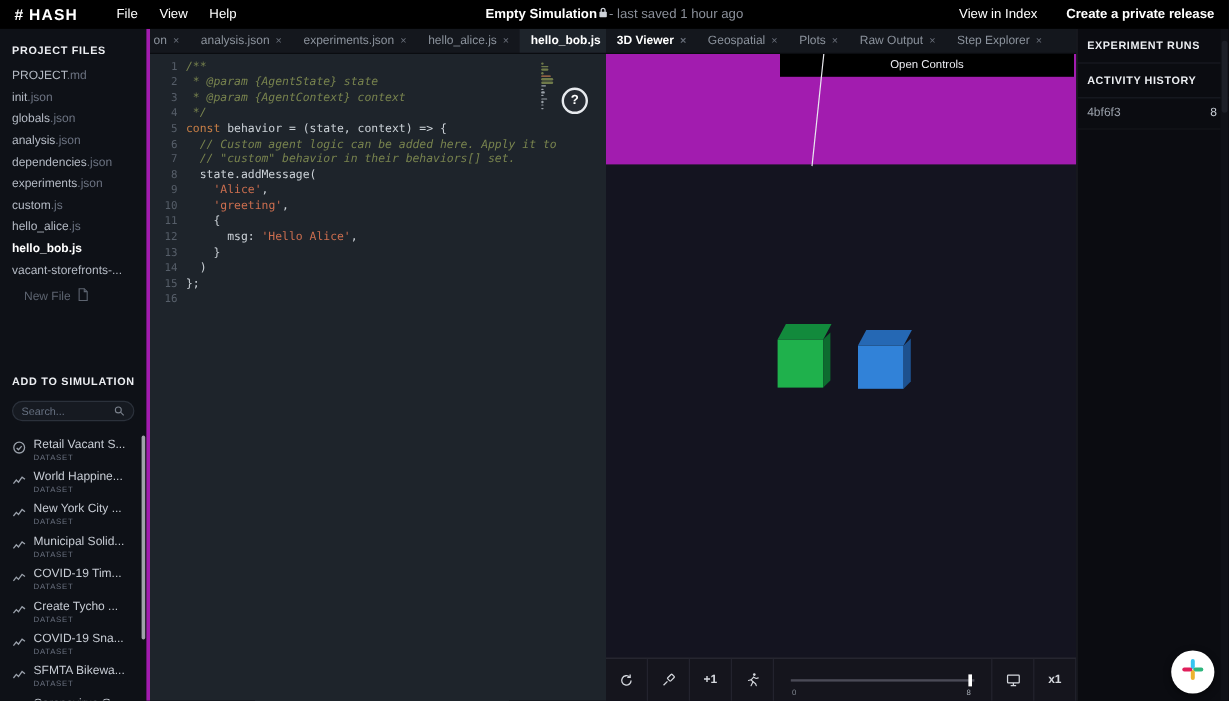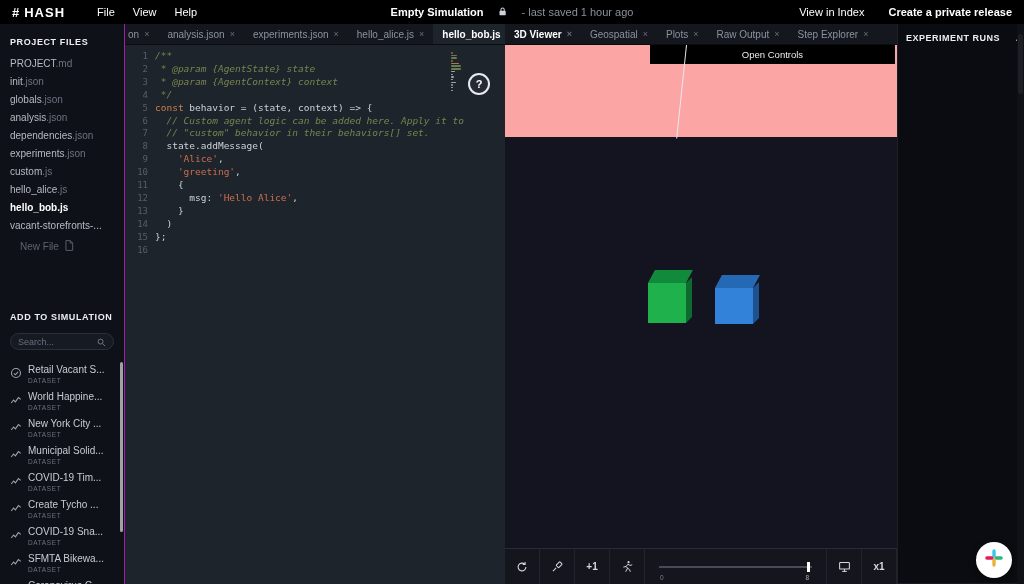--- a/index.html
+++ b/index.html
@@ -7,33 +7,33 @@
     font-family:"Liberation Sans",sans-serif;color:#c7ccd4}
   .app{position:relative;width:1024px;height:584px;display:flex;flex-direction:column}
 
   
   .titlebar{flex:0 0 24px;height:24px;background:#000;display:flex;align-items:center;
     padding:0 12px;color:#fff;position:relative;z-index:6}
   .logo{display:flex;align-items:center;gap:4px;font-weight:bold;font-size:13px;letter-spacing:1px;cursor:pointer}
   .logo-hash{font-size:13px}
   .menu{display:flex;gap:18px;margin-left:32px;font-size:11px}
   .menu span{cursor:default}
-  .title-center{position:absolute;left:50%;transform:translateX(-50%);display:flex;align-items:flex-end;gap:15px;font-size:11px;white-space:nowrap}
+  .title-center{position:absolute;left:50%;transform:translateX(-50%);display:flex;align-items:flex-end;gap:1px;font-size:11px;white-space:nowrap}
   .title-name{font-weight:bold}
   .saved{color:#8a8f99}
   .tb-right{margin-left:auto;display:flex;gap:24px;font-size:11px;align-items:center;white-space:nowrap}
   .tb-link{cursor:pointer}
   .tb-link.strong{font-weight:bold}
 
   
   .body{flex:1;display:flex;min-height:0}
 
   
   .sidebar{flex:0 0 125px;width:125px;background:#0e1117;display:flex;flex-direction:column;
-    border-right:1px solid #a21caf;position:relative;overflow:hidden}
+    border-right:3px solid #a21caf;position:relative;overflow:hidden}
   .sb-header{font-size:9px;font-weight:bold;color:#eceef2;letter-spacing:.6px;padding:13px 10px 7px;white-space:nowrap}
   .file-item{padding:2.5px 10px;font-size:10px;color:#b4bac4;cursor:pointer;white-space:nowrap;height:18px;line-height:13px}
   .file-item .ext{color:#6b7280}
   .file-item.active{color:#fff;font-weight:bold}
   .file-item.active .ext{color:#fff}
   .new-file{padding:6px 20px;font-size:10px;color:#5d6470;display:flex;align-items:center;gap:5px;cursor:pointer}
   .add-section{margin-top:40px}
   .searchbox{margin:4px 10px 6px;height:17px;background:#161a21;border:1px solid #2b313b;border-radius:9px;
     display:flex;align-items:center;padding:0 7px;gap:4px}
   .searchbox input{flex:1;min-width:0;background:transparent;border:none;outline:none;color:#aeb4bd;font-size:9px;font-family:"Liberation Sans",sans-serif}
@@ -69,21 +69,21 @@
   .tok-str{color:#cc6e4f}
   .tok-pln{color:#ccd2d8}
   .minimap{position:absolute;top:7px;right:44px;width:10px}
   .mm-bar{height:1.5px;margin-bottom:1.2px;border-radius:1px}
   .help-btn{position:absolute;top:28px;right:15px;width:22px;height:22px;border-radius:50%;
     background:#262b33;border:2px solid #e7eaee;color:#fff;font-size:11px;font-weight:bold;
     display:flex;align-items:center;justify-content:center;cursor:pointer;font-family:"Liberation Sans",sans-serif}
 
   
   .viewer{flex:0 0 392px;width:392px;display:flex;flex-direction:column;background:#141420;position:relative;min-width:0}
-  .viewer-top{flex:0 0 92px;height:92px;background:#fca5a5;position:relative}
+  .viewer-top{flex:0 0 92px;height:92px;background:#a21caf;position:relative}
   .open-controls{position:absolute;top:0;right:2px;width:245px;height:19px;background:#000;
     color:#ececf2;font-size:9.5px;display:flex;align-items:center;justify-content:center;cursor:pointer}
   .axis-line{position:absolute;left:181px;top:0;width:1px;height:94px;background:#e9e9f0;
     transform:rotate(6deg);transform-origin:top center}
   .scene{flex:1;position:relative;cursor:grab}
   .cube{position:absolute}
   .cube .top{position:absolute;left:0;width:38px;height:13px;transform:skewX(-28deg);transform-origin:bottom left}
   .cube .front{position:absolute;left:0;top:13px;width:38px}
   .cube .side{position:absolute;left:38px;top:13px;width:6px;transform:skewY(-45deg);transform-origin:0 0}
   .cube-green{left:143px;top:133px;width:44px;height:53px}
@@ -98,21 +98,21 @@
     color:#d5d8de;font-size:10px;cursor:pointer;font-family:"Liberation Sans",sans-serif}
   .ctrl.txt{font-size:10px;font-weight:bold}
   .slider-zone{flex:1;display:flex;align-items:center;padding:0 14px;border-right:1px solid #23232e;position:relative;cursor:pointer}
   .slider-track{flex:1;height:2px;background:#4a4a56;position:relative}
   .slider-handle{position:absolute;right:2px;top:-4px;width:3px;height:10px;background:#fff;cursor:ew-resize}
   .slider-min{position:absolute;left:15px;bottom:3px;font-size:6.5px;color:#7b818b}
   .slider-max{position:absolute;right:17px;bottom:3px;font-size:6.5px;color:#aab0b9}
 
   
   .rightpanel{flex:0 0 127px;width:127px;background:#0b0c11;border-left:1px solid #1e2026;
-    display:flex;flex-direction:row;position:relative;overflow:hidden}
+    display:flex;flex-direction:column;position:relative;overflow:hidden}
   .rp-header{font-size:9px;font-weight:bold;color:#eceef2;letter-spacing:.5px;padding:9px 8px;
     border-bottom:1px solid #1a1c23;white-space:nowrap}
   .rp-row{display:flex;justify-content:space-between;align-items:center;padding:7px 10px 7px 8px;
     font-size:10px;color:#9aa0aa;cursor:pointer;border-bottom:1px solid #14161c}
   .rp-row .count{color:#c9ced6}
   .rp-scroll{position:absolute;right:0;top:0;bottom:0;width:7px;background:#101117}
   .rp-thumb{position:absolute;right:1px;top:10px;width:5px;height:60px;background:#1d1f27;border-radius:3px}
 
   
   .slack-btn{position:absolute;right:12px;bottom:6px;width:36px;height:36px;border-radius:50%;

